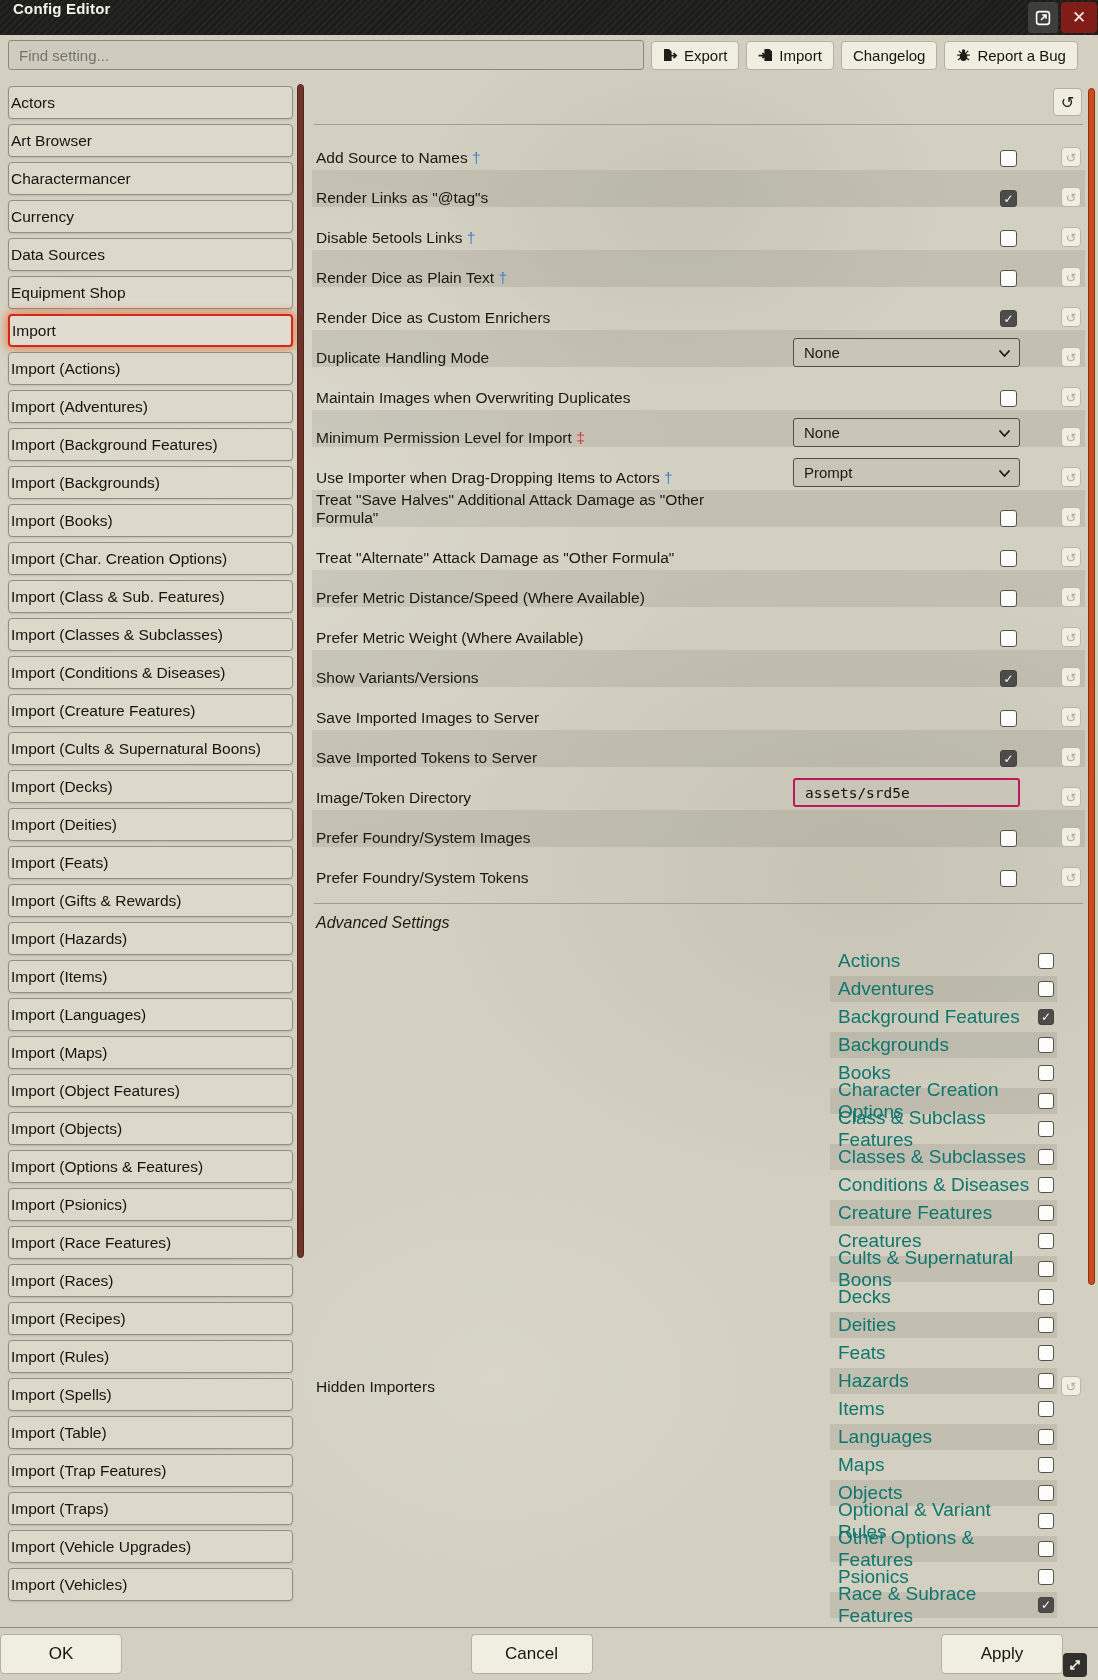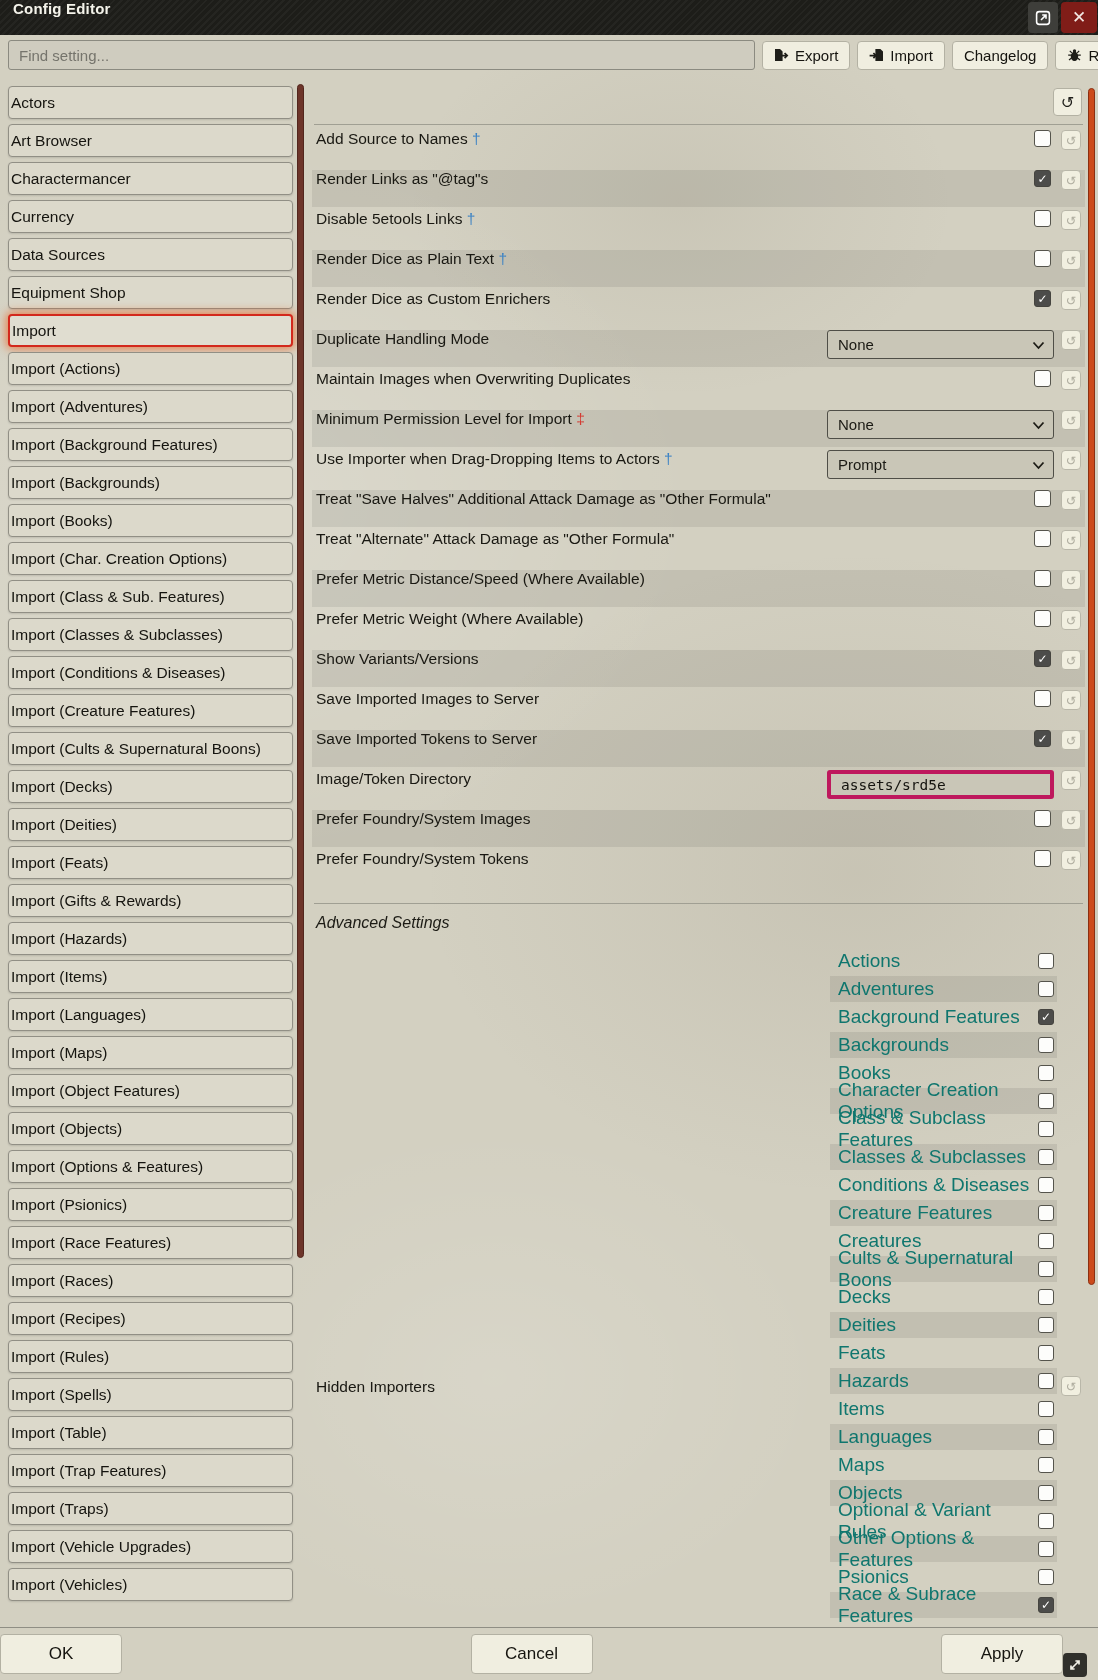--- a/index.html
+++ b/index.html
@@ -27,21 +27,21 @@
     display:flex;padding-left:13px;box-sizing:border-box;
   }
   .titlebar .title{color:#f4f3ea;font-size:15px;font-weight:600;letter-spacing:.2px;}
   .tb-btn{position:absolute;top:2px;height:31px;border-radius:4px;display:flex;align-items:center;justify-content:center;cursor:pointer;box-sizing:border-box;}
   .tb-popout{right:40px;width:30px;background:#3e3e3a;}
   .tb-close{right:1px;width:36px;background:var(--close-bg);}
   .tb-close span{color:#f2e9e4;font-size:17px;font-weight:bold;font-family:"DejaVu Sans",sans-serif;line-height:1;}
   
   .toolbar{position:absolute;top:38px;left:0;right:0;height:34px;display:flex;align-items:center;gap:7px;padding:0 4px 0 8px;box-sizing:border-box;}
   .search{
-    width:747px;height:30px;box-sizing:border-box;flex:0 0 auto;
+    width:636px;height:30px;box-sizing:border-box;flex:0 0 auto;
     background:#cfccbf;border:1px solid #8b8a80;border-radius:3px;
     font-family:"Liberation Sans",sans-serif;font-size:15px;color:#2a2923;padding:0 10px;outline:none;
   }
   .search::placeholder{color:#75746c;opacity:1;}
   .tbtn{
     height:29px;background:var(--cream);border:1px solid #b3b1a3;border-radius:4px;
     display:inline-flex;align-items:center;gap:6px;padding:0 11px;font-size:15px;color:var(--ink);
     font-family:"Liberation Sans",sans-serif;cursor:pointer;white-space:nowrap;
   }
   .tbtn svg{flex:0 0 auto;}
@@ -65,42 +65,42 @@
   .content{position:absolute;left:312px;top:0;width:773px;}
   .top-reset-row{position:relative;height:46px;}
   .reset-top{
     position:absolute;right:3px;top:10px;width:29px;height:28px;box-sizing:border-box;
     background:var(--cream);border:1px solid #b3b1a3;border-radius:4px;cursor:pointer;
     display:flex;align-items:center;justify-content:center;
     font-family:"DejaVu Sans",sans-serif;font-size:16px;color:#1e1e1a;
   }
   .hdivider{border:none;border-top:1px solid var(--divider);margin:0 2px;}
   .rows{margin-top:5px;}
-  .srow{height:37px;margin-bottom:3px;display:flex;align-items:flex-start;padding:0 2px 0 4px;box-sizing:border-box;}
+  .srow{height:37px;margin-bottom:3px;display:flex;align-items:flex-end;padding:0 2px 0 4px;box-sizing:border-box;gap:34px;}
   .srow.striped{background:rgba(0,0,0,0.075);}
   .srow .lbl{flex:1;font-size:15.5px;color:#191812;}
   .marker-blue{color:#3b82c4;}
   .marker-red{color:#d43c33;}
   .ctrl{width:227px;flex:0 0 auto;display:flex;justify-content:flex-end;align-items:center;}
   .cb{
     width:17px;height:17px;box-sizing:border-box;margin-right:3px;border-radius:3px;
     background:#fdfdfb;border:1px solid #55544c;cursor:pointer;
     display:flex;align-items:center;justify-content:center;
     font-family:"DejaVu Sans",sans-serif;font-size:12px;color:transparent;
   }
   .cb.checked{background:#4c4c4a;border-color:#45443f;color:#fff;}
   .sel-wrap{
     position:relative;width:100%;height:29px;box-sizing:border-box;
     background:var(--ctrl-bg);border:1px solid #4f4e47;border-radius:3px;cursor:pointer;
     display:flex;align-items:center;padding:0 28px 0 10px;font-size:15px;color:#1b1a14;
   }
   .sel-wrap .chev{position:absolute;right:8px;top:10px;}
   .txt{
     width:100%;height:29px;box-sizing:border-box;
-    background:var(--ctrl-bg);border:4px solid #be185d;border-radius:3px;
+    background:var(--ctrl-bg);border:2px solid #be185d;border-radius:3px;
     font-family:"DejaVu Sans Mono","Liberation Mono",monospace;font-size:14.5px;color:#14130e;padding:0 10px;outline:none;
   }
   .reset-sm{
     width:20px;height:20px;box-sizing:border-box;margin:0 2px 0 7px;flex:0 0 auto;
     background:#f1efe0;border:1px solid #b9b7a9;border-radius:4px;cursor:pointer;
     display:flex;align-items:center;justify-content:center;
     font-family:"DejaVu Sans",sans-serif;font-size:12.5px;color:#b0aea0;
   }
   .adv-divider{margin-top:16px;}
   .adv-header{margin:10px 0 0 4px;font-size:16px;font-style:italic;color:#1c1b15;}

